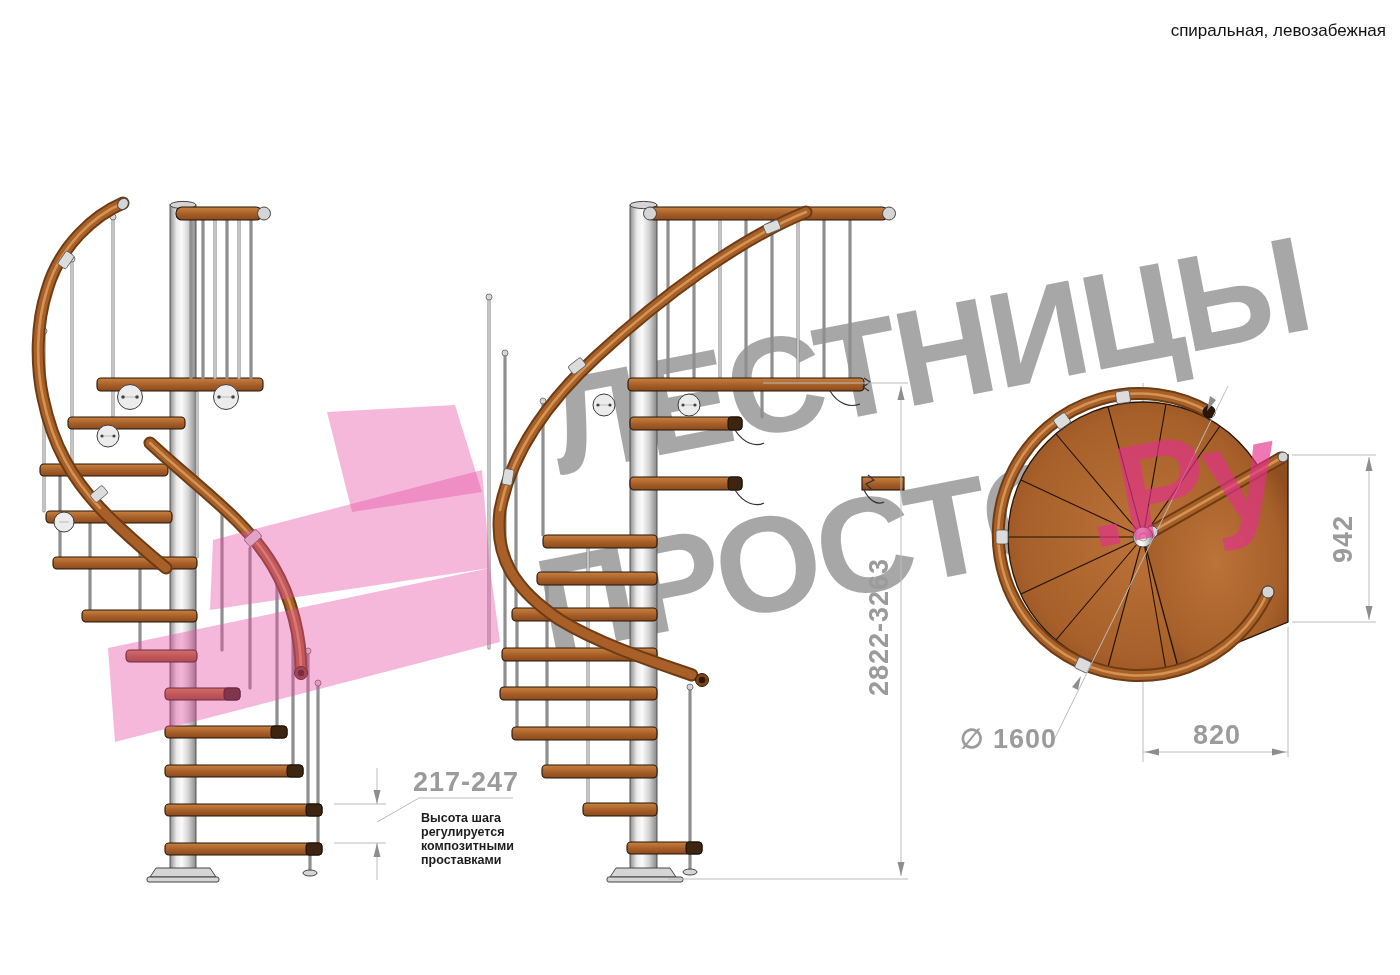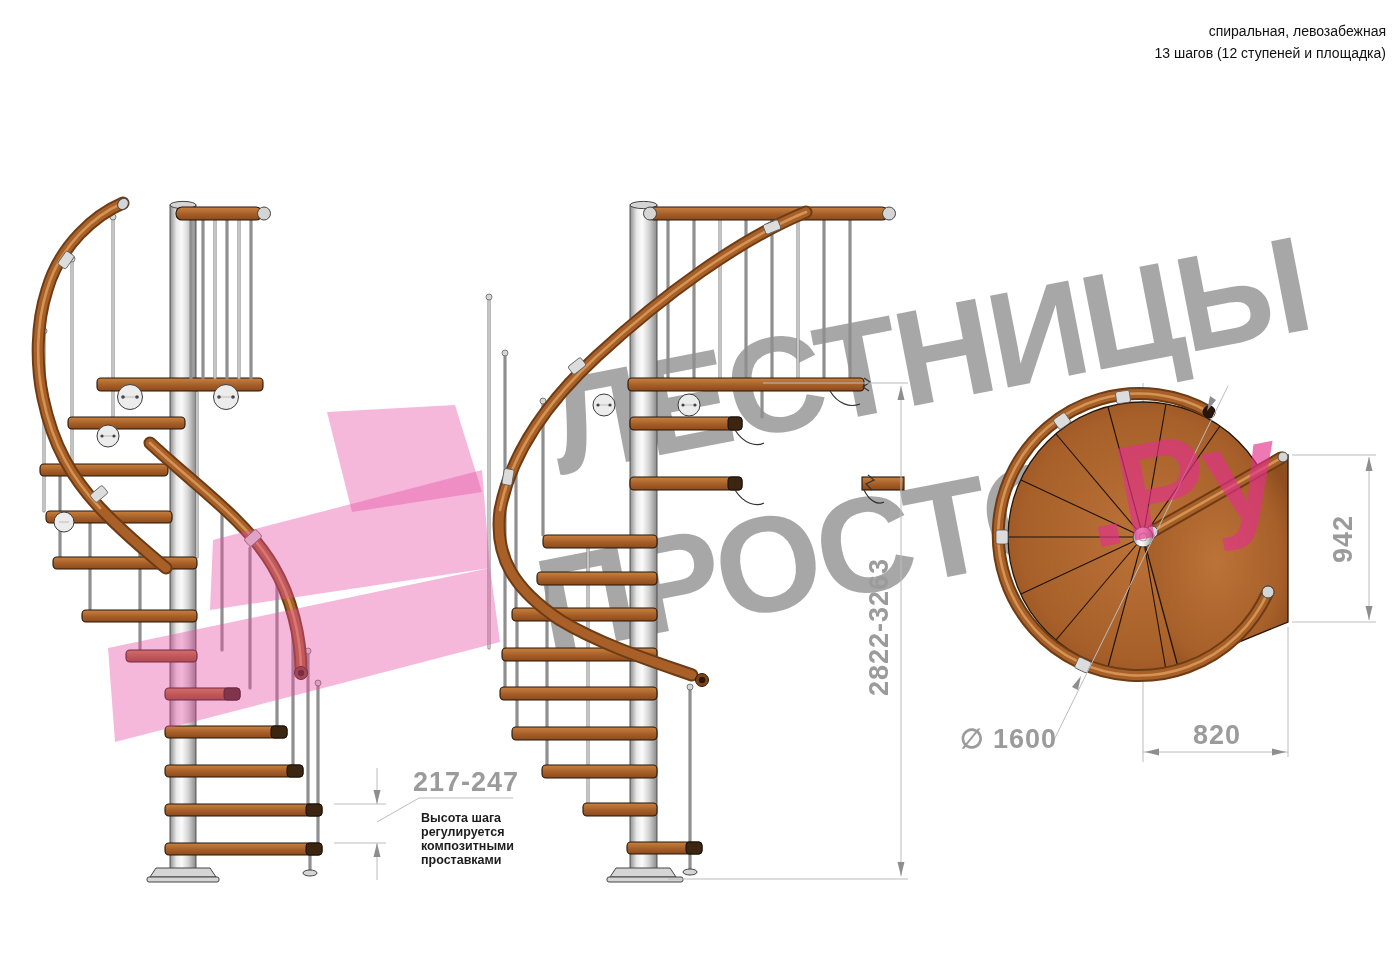--- a/index.html
+++ b/index.html
@@ -1,20 +1,20 @@
 <!DOCTYPE html>
 <html><head>
 <meta charset="utf-8">
 <style>
   html,body{margin:0;padding:0;background:#fff;}
   #stage{position:relative;width:1400px;height:975px;overflow:hidden;background:#fff;
          font-family:"Liberation Sans",sans-serif;}
   
   .spec{position:absolute;top:20px;right:14px;text-align:right;color:#111;
-        font-size:14px;line-height:22px;z-index:6;}
+        font-size:17px;line-height:22px;z-index:6;}
   
   .wm{position:absolute;font-weight:bold;font-size:136px;letter-spacing:-3px;white-space:nowrap;
       transform:rotate(-11deg);transform-origin:0 0;z-index:1;color:rgba(60,60,60,.45);}
   .wm1{left:536px;top:352px;}
   .wm2{left:524px;top:532px;}
   .wm-pink{color:rgba(228,48,140,.65);}
   .ghost{color:transparent;}
   .wm-top{z-index:4;}
   
   .lay{position:absolute;left:0;top:0;z-index:2;}
@@ -386,16 +386,15 @@
 
   <svg class="lay overlay" width="1400" height="975" viewBox="0 0 1400 975">
     <polygon class="pink" points="327,412 455,405 482,492 352,512"></polygon>
     <polygon class="pink" points="213,540 482,470 490,568 210,610"></polygon>
     <polygon class="pink" points="108,648 490,568 500,642 115,742"></polygon>
   </svg>
   <div class="wm wm2 wm-top"><span class="ghost">ПРОСТО</span><span class="wm-pink">.Ру</span></div>
 
   <div class="spec">
     <div>спиральная, левозабежная</div>
-    <div>13 шагов (12 ступеней и площадка)</div>
   </div>
 
 </div>
 
 </body></html>

